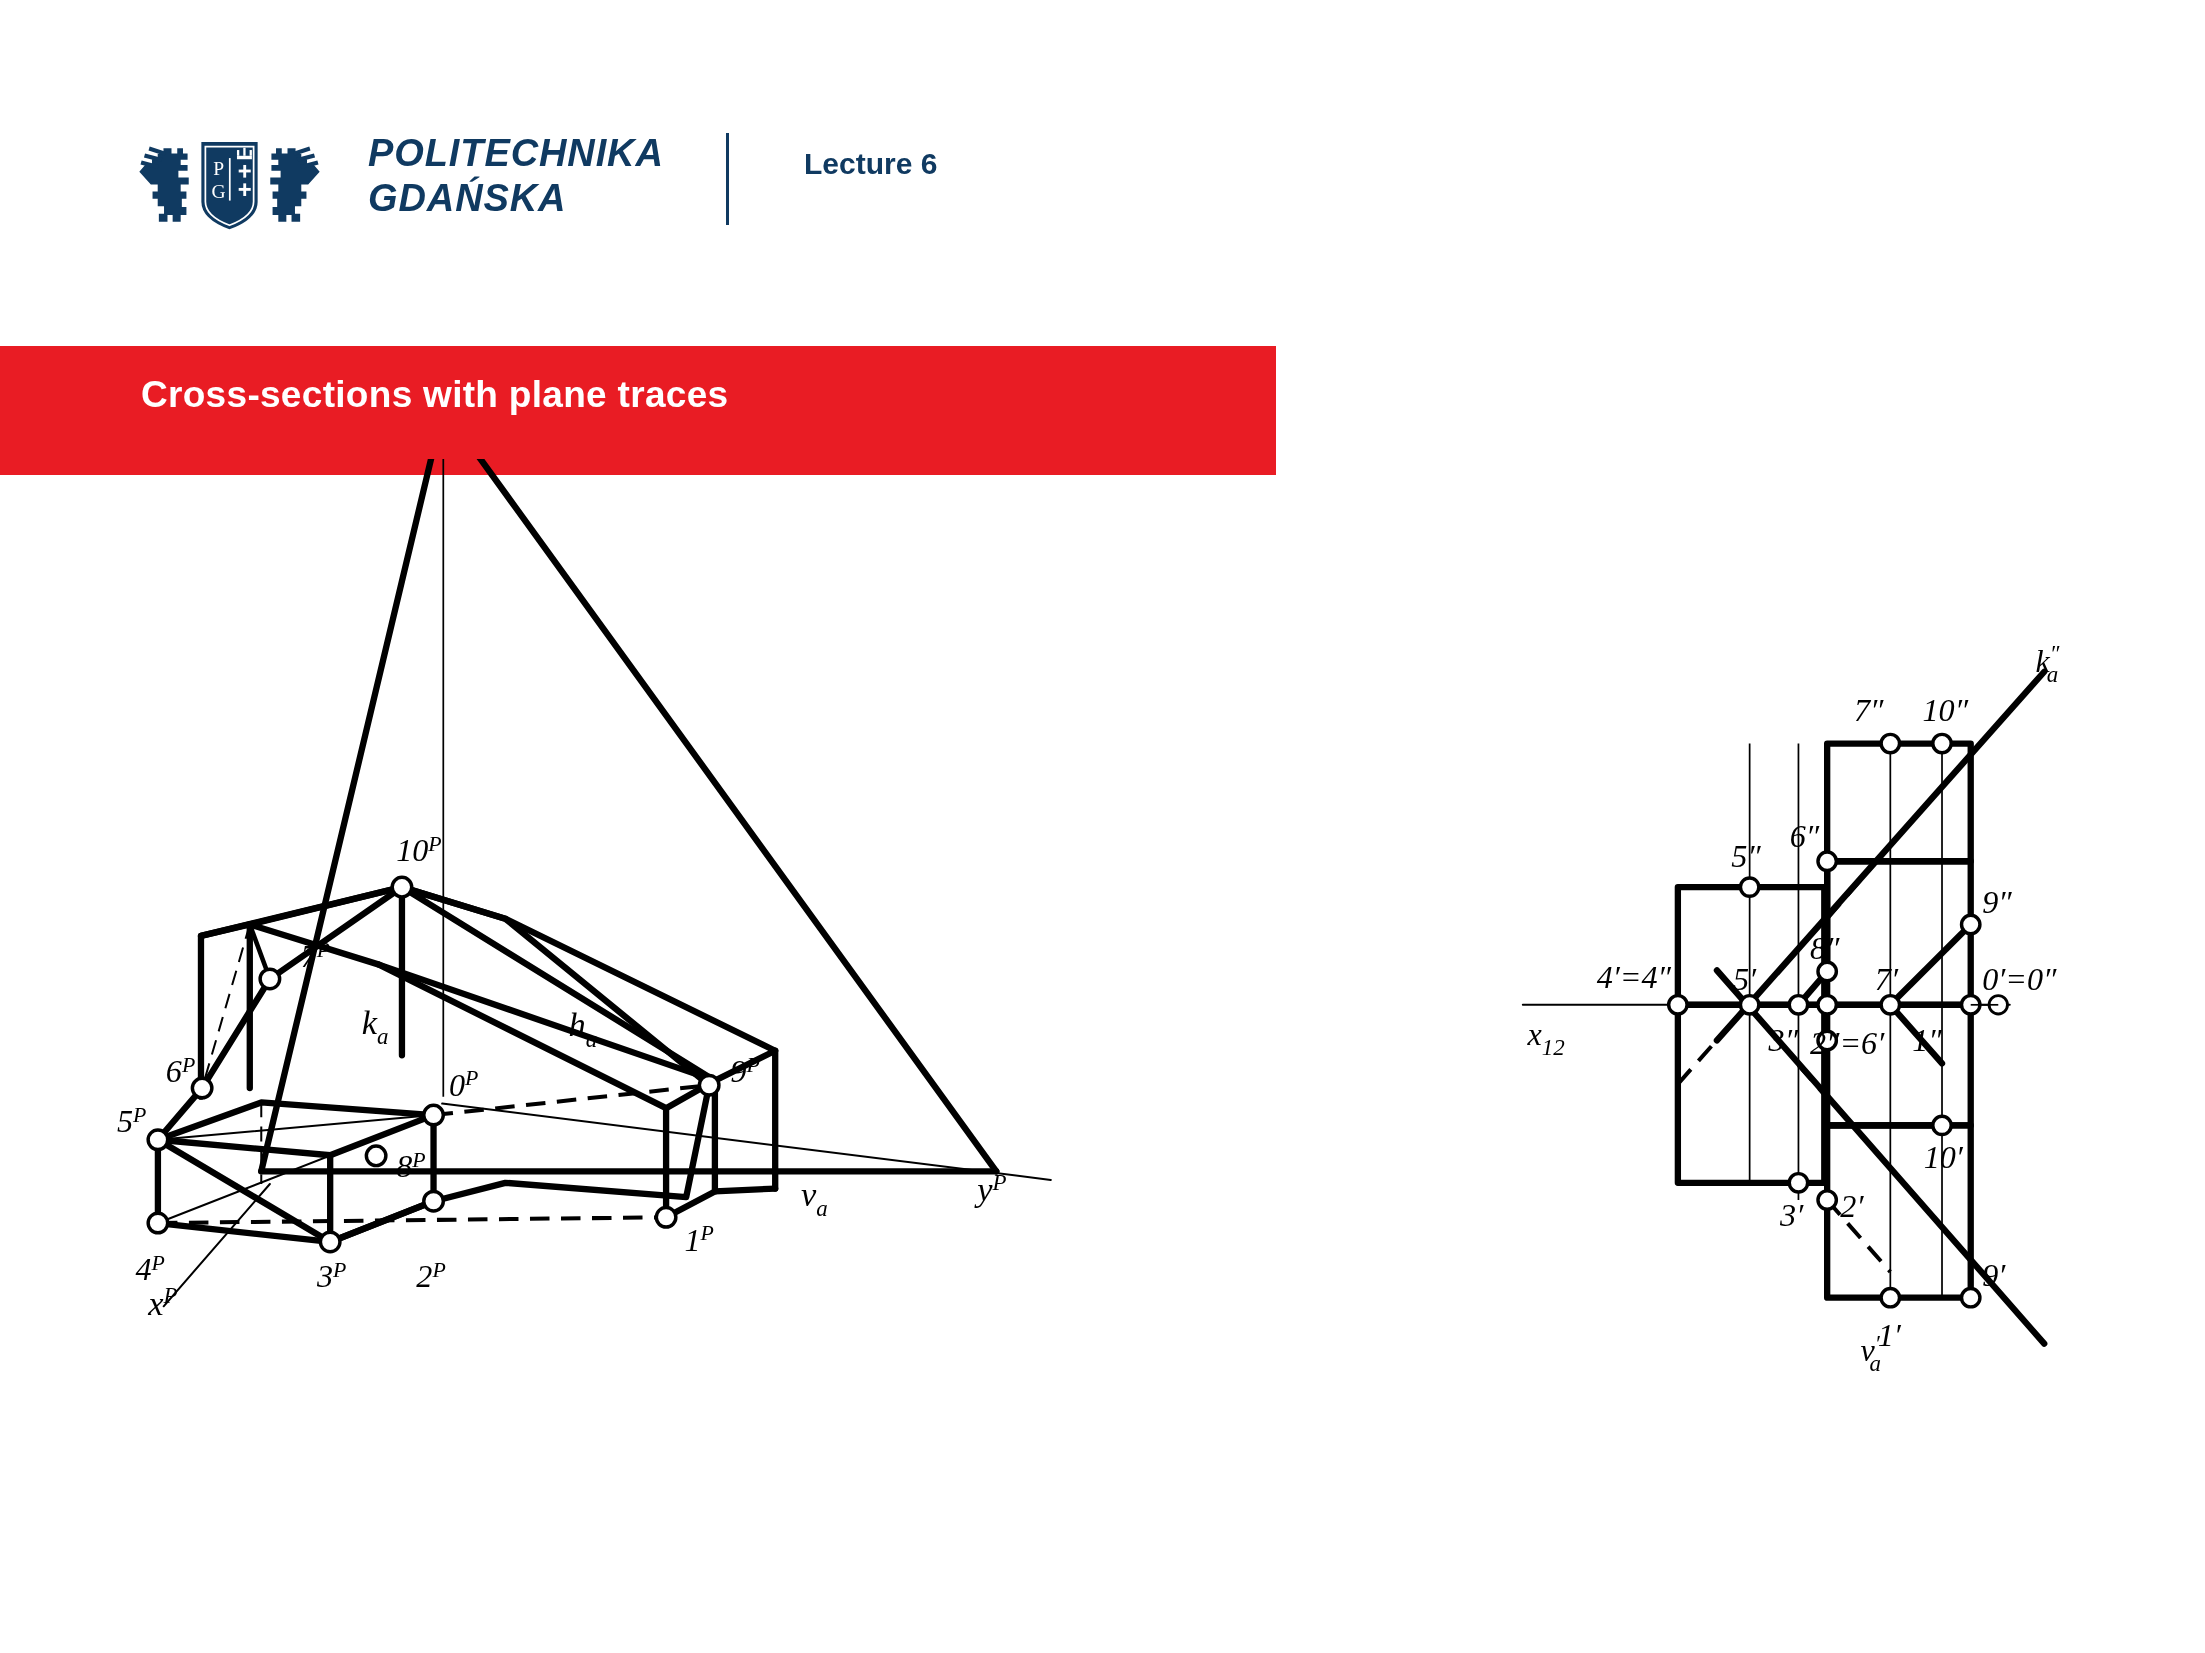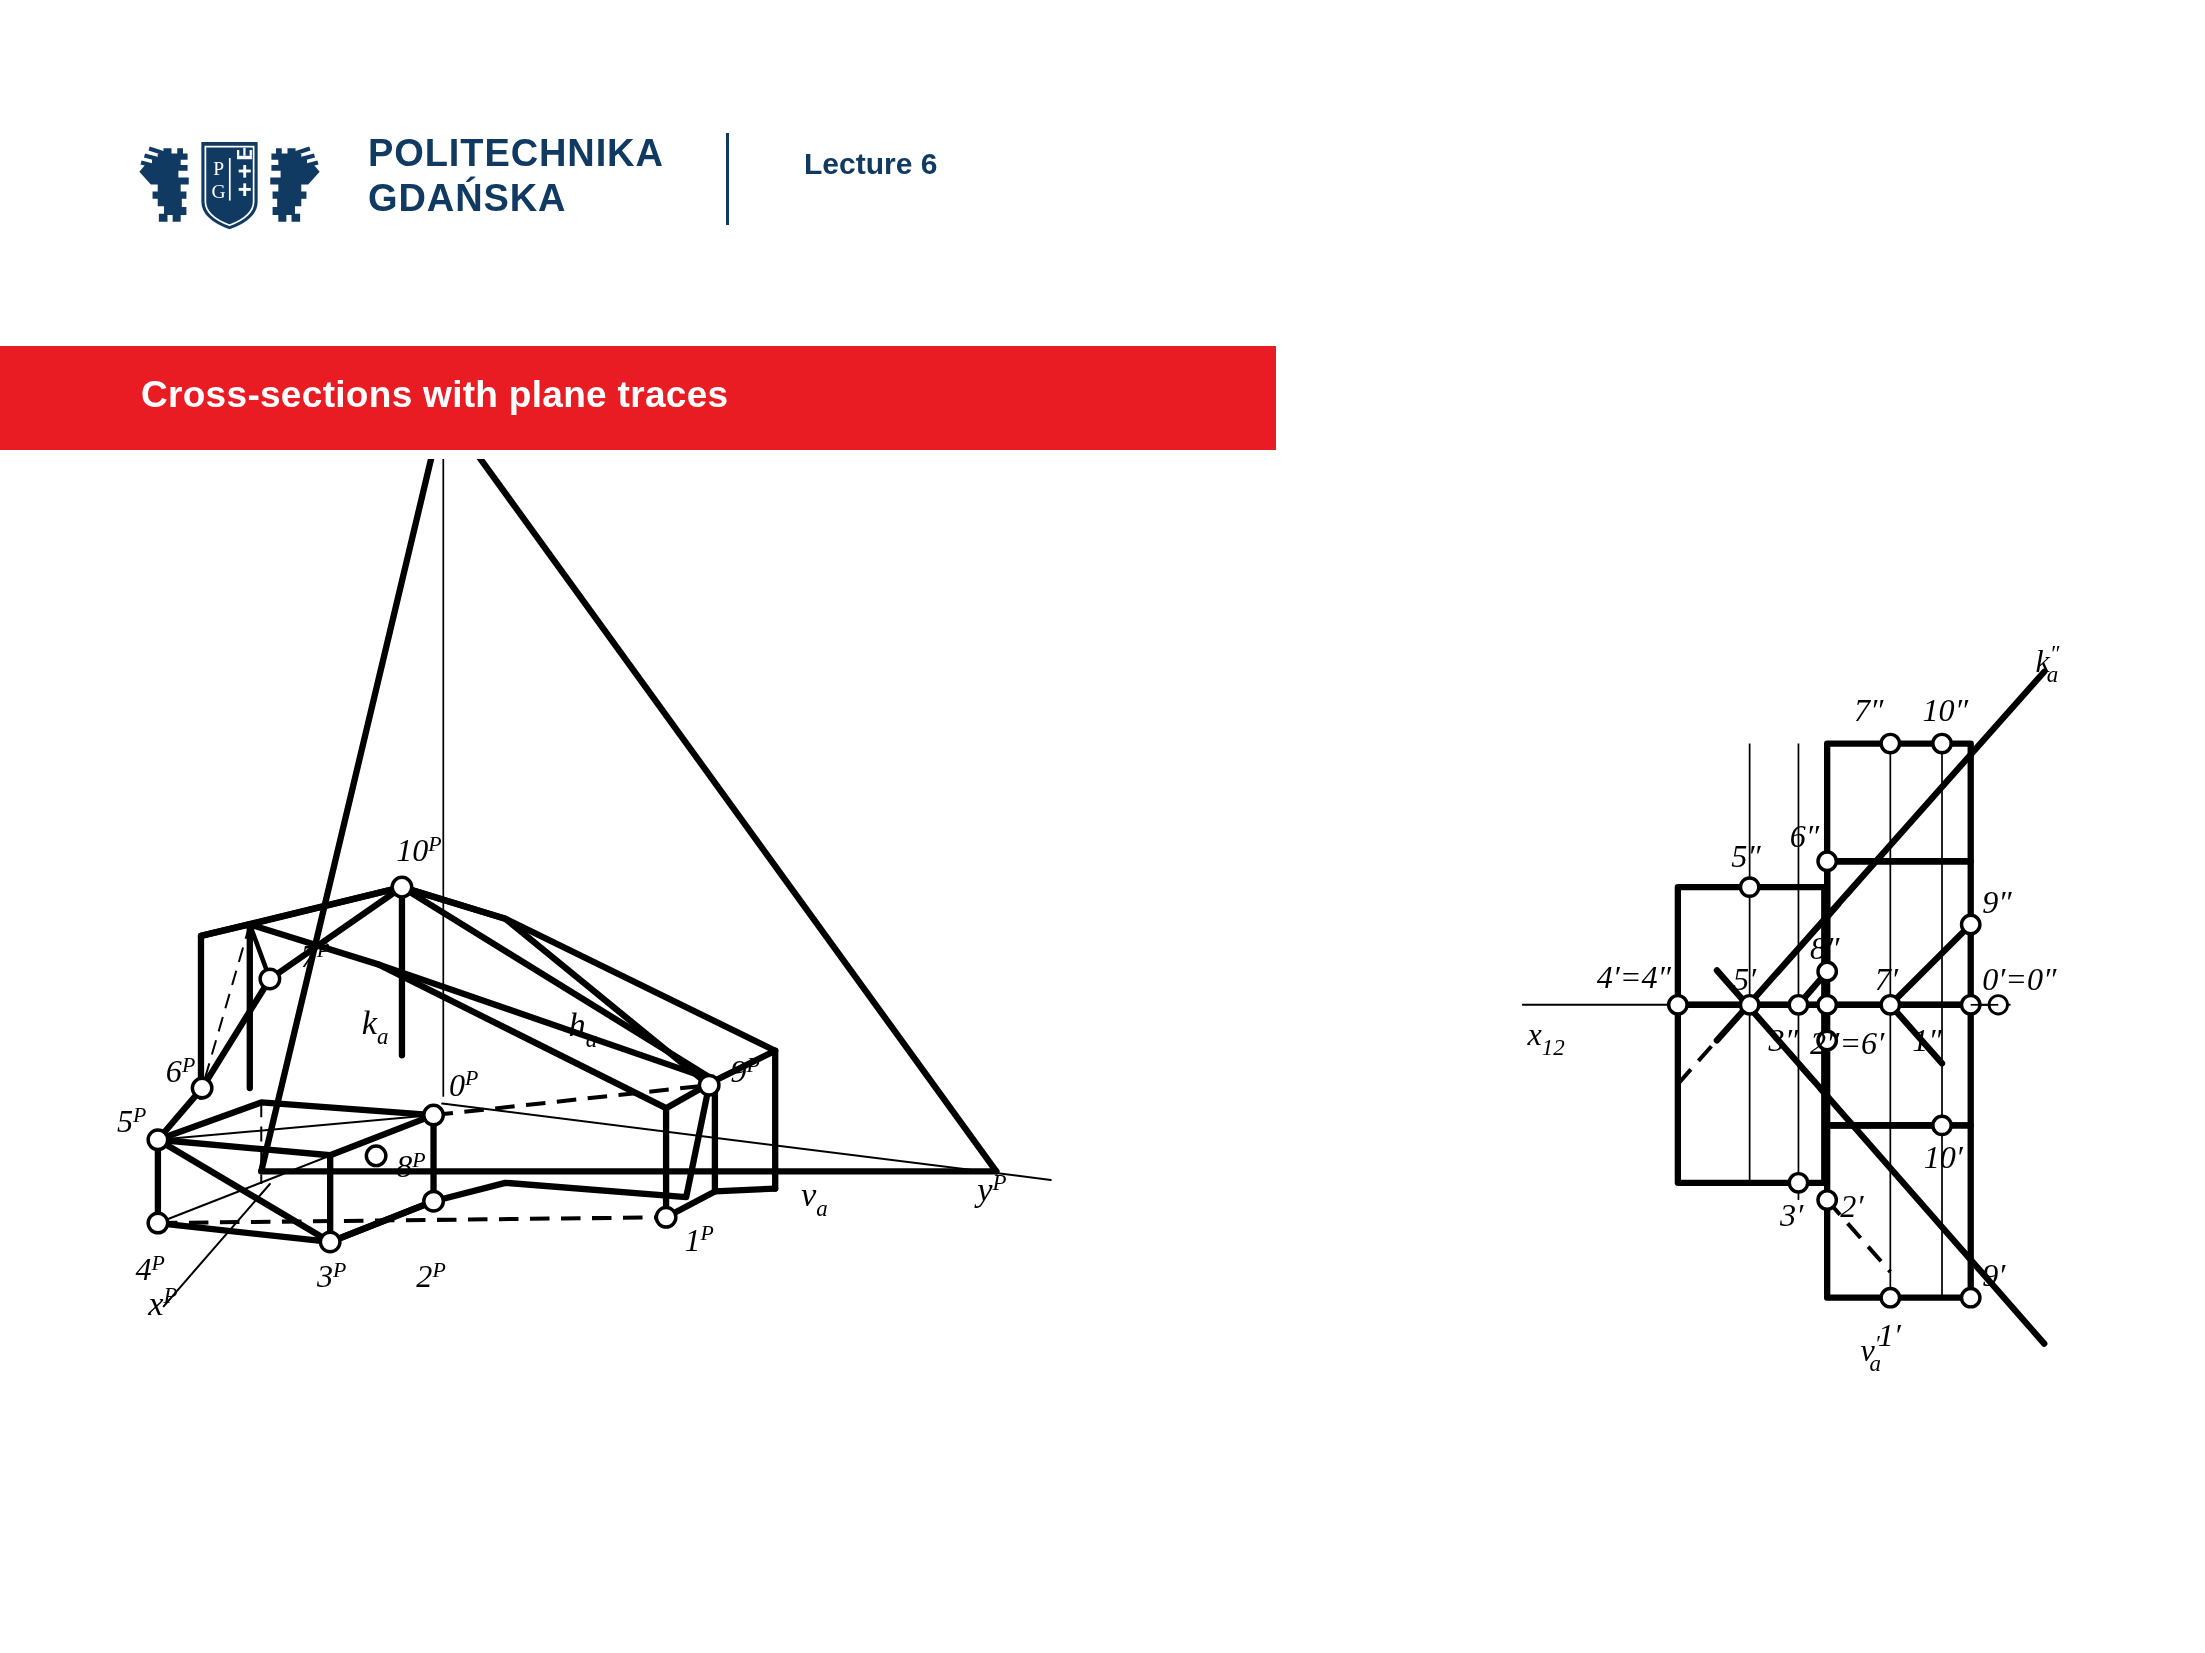--- a/index.html
+++ b/index.html
@@ -28,20 +28,21 @@
     width: 201px; height: 115px;
   }
   #logo-wordmark {
     position: absolute;
     left: 368px; top: 131px;
     color: #103a61;
     font-weight: bold;
     font-size: 38px;
     line-height: 45px;
     letter-spacing: 0.9px;
+    font-style: italic;
   }
   #header-divider {
     position: absolute;
     left: 726px; top: 133px;
     width: 2.9px; height: 92px;
     background: #103a61;
   }
   #header-titles {
     position: absolute;
     left: 804px; top: 132px;
@@ -49,21 +50,21 @@
     font-weight: bold;
     font-size: 30px;
     line-height: 63px;
   }
   #header-titles div { white-space: nowrap; }
 
   
   #banner {
     position: absolute;
     left: 0; top: 346px;
-    width: 1276px; height: 104px;
+    width: 1276px; height: 129px;
     background: #e91c24;
   }
   #banner-title {
     position: absolute;
     left: 141px; top: 27.6px;
     color: #ffffff;
     font-size: 37px;
     font-weight: bold;
     letter-spacing: 0.3px;
     white-space: nowrap;

